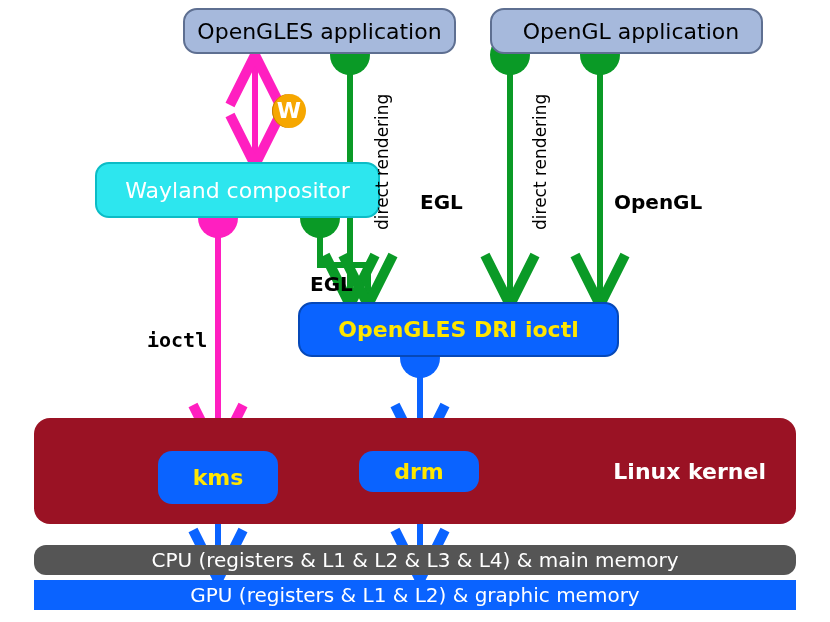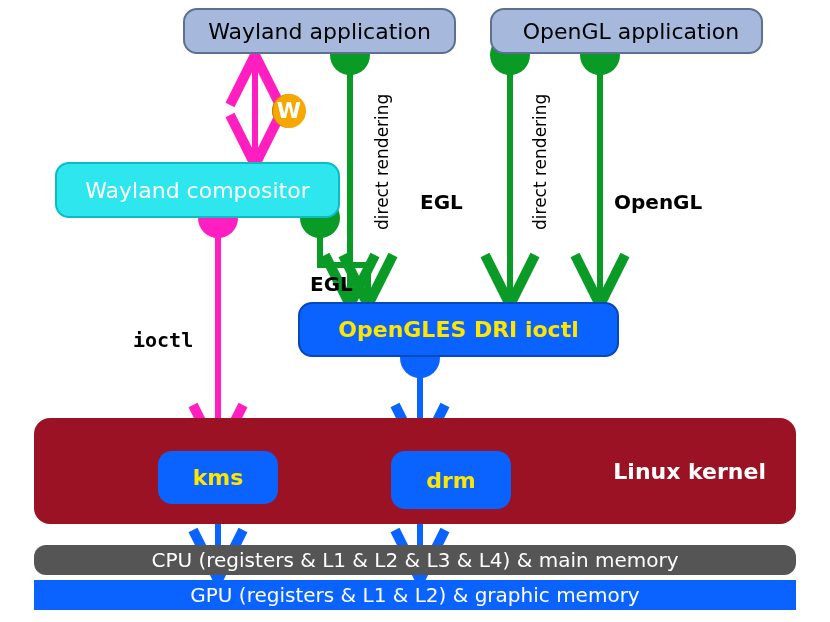--- a/index.html
+++ b/index.html
@@ -23,20 +23,21 @@
     border:2px solid #5e6f91;
     font-size:22px;
     color:#000;
   }
   
   .compositor{
     background:#2de6ee;
     border:2px solid #0bbcc6;
     color:#fff;
     font-size:22px;
+    margin-left:40px;
   }
   
   .dri{
     background:#0a63ff;
     border:2px solid #0648b8;
     color:#ffe600;
     font-size:22px;
     font-weight:700;
   }
   
@@ -139,37 +140,37 @@
 
   <line x1="218" y1="218" x2="218" y2="450" stroke="#ff1fc0" stroke-width="6" marker-start="url(#dot-mag)" marker-end="url(#ah-mag)"></line>
 
   <line x1="420" y1="358" x2="420" y2="450" stroke="#0a63ff" stroke-width="6" marker-start="url(#dot-blue)" marker-end="url(#ah-blue)"></line>
 
   <line x1="218" y1="498" x2="218" y2="575" stroke="#0a63ff" stroke-width="6" marker-start="url(#dot-blue)" marker-end="url(#ah-blue)"></line>
 
   <line x1="420" y1="498" x2="420" y2="575" stroke="#0a63ff" stroke-width="6" marker-start="url(#dot-blue)" marker-end="url(#ah-blue)"></line>
 </svg>
 
-<div class="box app" style="left:183px;top:8px;width:273px;height:46px;">Wayland application</div>
+<div class="box app" style="left:183px;top:8px;width:273px;height:46px;">OpenGLES application</div>
 
 <div class="box app" style="left:490px;top:8px;width:273px;height:46px;padding-left:9px;">OpenGL application</div>
 
 <div class="wlogo" style="left:272px;top:94px;">W</div>
 
 <div class="box compositor" style="left:55px;top:162px;width:285px;height:56px;">Wayland compositor</div>
 
 <div class="box dri" style="left:298px;top:302px;width:321px;height:55px;">OpenGLES DRI ioctl</div>
 
 <div class="box kernel" style="left:34px;top:418px;width:762px;height:106px;">
   <span>Linux kernel</span>
 </div>
 <div class="box kms" style="left:158px;top:451px;width:120px;height:53px;">kms</div>
-<div class="box drm" style="left:359px;top:451px;width:120px;height:58px;margin-left:32px;">drm</div>
+<div class="box drm" style="left:359px;top:451px;width:120px;height:41px;">drm</div>
 
 <div class="box cpu" style="left:34px;top:545px;width:762px;height:30px;">CPU (registers  &amp;  L1  &amp;  L2  &amp;  L3  &amp;  L4) &amp; main memory</div>
 <div class="box gpu" style="left:34px;top:580px;width:762px;height:30px;">GPU (registers  &amp;  L1  &amp;  L2) &amp; graphic memory</div>
 
 <div class="label" style="left:310px;top:272px;">EGL</div>
 <div class="label" style="left:420px;top:190px;">EGL</div>
 <div class="label" style="left:614px;top:190px;">OpenGL</div>
 <div class="label rot" style="left:372px;top:230px;">direct rendering</div>
 <div class="label rot" style="left:530px;top:230px;">direct rendering</div>
-<div class="label mono" style="left:133px;top:328px;text-align:center;">ioctl</div>
+<div class="label mono" style="left:147px;top:328px;text-align:center;">ioctl</div>
 
 </body></html>

